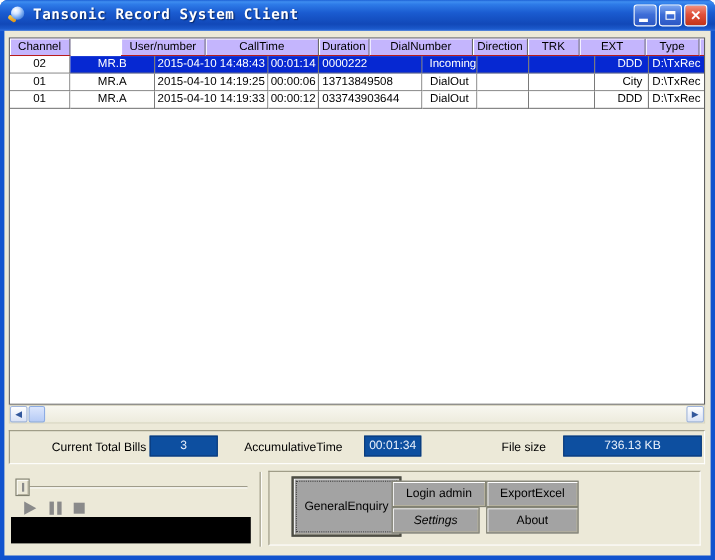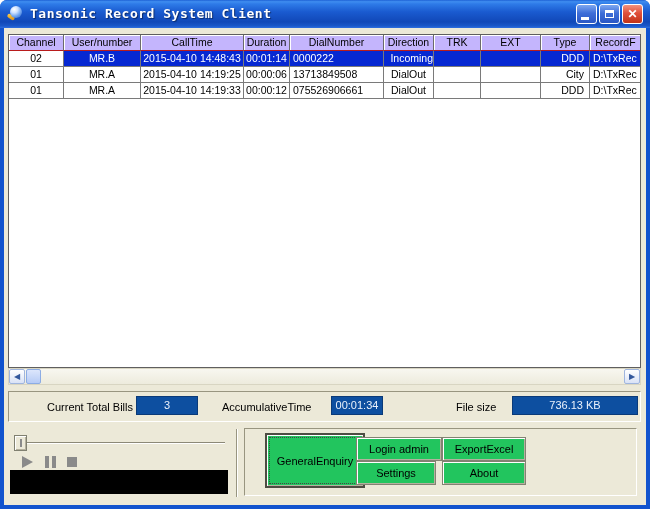--- a/index.html
+++ b/index.html
@@ -80,28 +80,28 @@
   .pause-glyph{position:absolute;left:37px;top:28px;width:11px;height:12px;}
   .pause-glyph::before,.pause-glyph::after{content:"";position:absolute;top:0;width:4px;height:12px;background:#8a8a8a;}
   .pause-glyph::before{left:0;} .pause-glyph::after{right:0;}
   .stop-glyph{position:absolute;left:59px;top:29px;width:10px;height:10px;background:#8a8a8a;}
   .display{position:absolute;left:2px;top:42px;width:218px;height:24px;background:#000;}
   
   .vdivider{position:absolute;left:232px;top:401px;width:0;height:68px;
     border-left:1px solid #989580;border-right:1px solid #fff;}
   .btnpanel{position:absolute;left:240px;top:400px;width:393px;height:68px;
     border:1px solid;border-color:#989580 #fff #fff #989580;box-sizing:border-box;}
-  .btn{position:absolute;background:#22c55e;border:1px solid #828272;box-sizing:border-box;
+  .btn{position:absolute;background:#a3a3a3;border:1px solid #828272;box-sizing:border-box;
     box-shadow:inset 1px 1px 0 #fff,inset -1px -1px 0 #b5b19e;
     font-size:11px;color:#000;text-align:center;font-family:"Liberation Sans",sans-serif;
     display:flex;align-items:center;justify-content:center;white-space:nowrap;}
   .btn.default{left:20px;top:4px;width:100px;height:55px;border:2px solid #4d4d42;
     outline:1px dotted #444;outline-offset:-5px;}
   .btn.login{left:111px;top:8px;width:86px;height:24px;}
-  .btn.settings{left:111px;top:32px;width:80px;height:24px;}
+  .btn.settings{left:111px;top:32px;width:80px;height:24px;font-style:italic;}
   .btn.export{left:197px;top:8px;width:84px;height:24px;}
   .btn.about{left:197px;top:32px;width:84px;height:24px;}
   .btn.exit{left:284px;top:8px;width:89px;height:48px;}
 </style>
 </head>
 <body>
 
 <div class="window">
 
   <div class="titlebar">
@@ -121,21 +121,21 @@
         <span class="x-glyph">✕</span>
       </div>
     </div>
   </div>
 
   <div class="client">
 
     <div class="grid">
       <div class="tr" id="thead">
           <div class="th" style="width: 55px;">Channel</div>
-          <div class="th" style="width: 77px;">User/number</div>
+          <div class="th" style="width: 77px; margin-left: 46px;">User/number</div>
           <div class="th" style="width: 103px;">CallTime</div>
           <div class="th" style="width: 46px;">Duration</div>
           <div class="th" style="width: 94px;">DialNumber</div>
           <div class="th" style="width: 50px;">Direction</div>
           <div class="th" style="width: 47px;">TRK</div>
           <div class="th" style="width: 60px;">EXT</div>
           <div class="th" style="width: 49px;">Type</div>
           <div class="th" style="width: 52px;">RecordF</div>
         </div>
       <div id="tbody">
@@ -161,21 +161,21 @@
             <div class="td" style="width: 47px; text-align: center;"></div>
             <div class="td" style="width: 60px; text-align: center;"></div>
             <div class="td ar" style="width: 49px; text-align: right;">City</div>
             <div class="td al" style="width: 52px; text-align: left;">D:\TxRec</div>
           </div>
           <div class="tr">
             <div class="td" style="width: 55px; text-align: center;">01</div>
             <div class="td" style="width: 77px; text-align: center;">MR.A</div>
             <div class="td" style="width: 103px; text-align: center;">2015-04-10 14:19:33</div>
             <div class="td" style="width: 46px; text-align: center;">00:00:12</div>
-            <div class="td al" style="width: 94px; text-align: left;">075526906661</div>
+            <div class="td al" style="width: 94px; text-align: left;">033743903644</div>
             <div class="td" style="width: 50px; text-align: center;">DialOut</div>
             <div class="td" style="width: 47px; text-align: center;"></div>
             <div class="td" style="width: 60px; text-align: center;"></div>
             <div class="td ar" style="width: 49px; text-align: right;">DDD</div>
             <div class="td al" style="width: 52px; text-align: left;">D:\TxRec</div>
           </div>
         </div>
     </div>
 
     <div class="hscroll">

